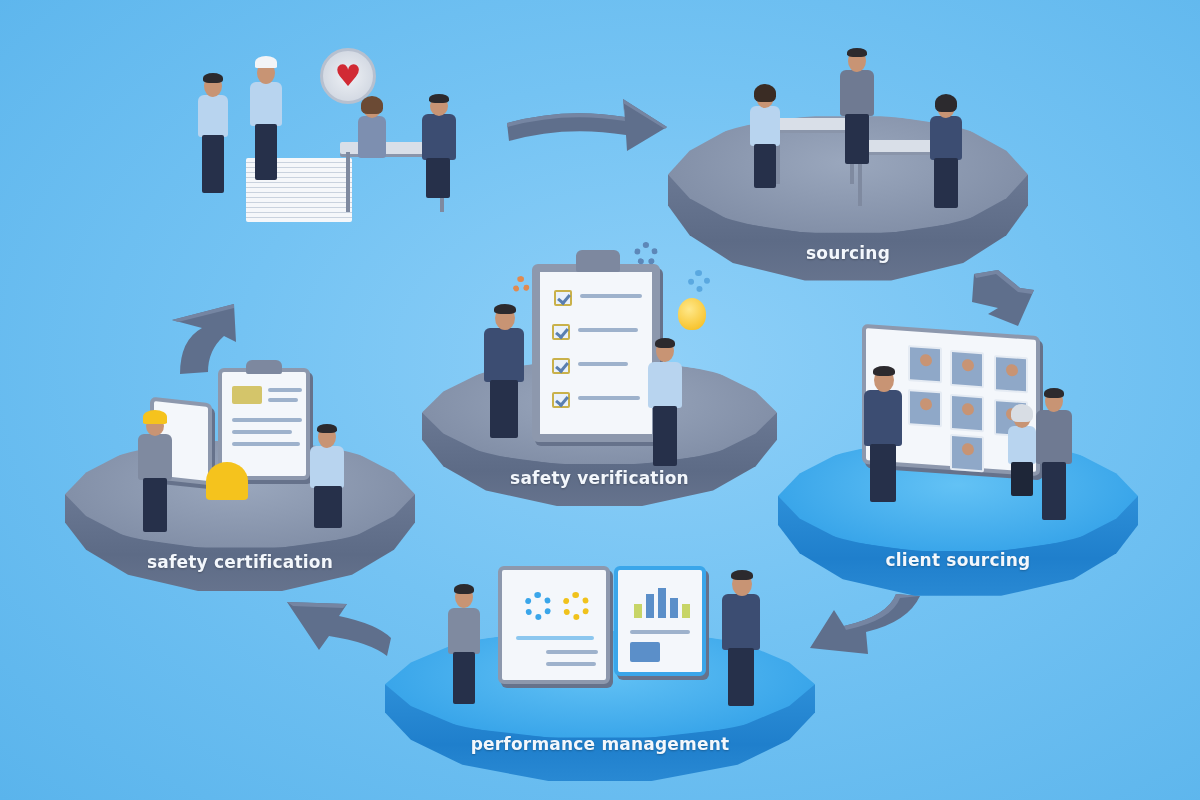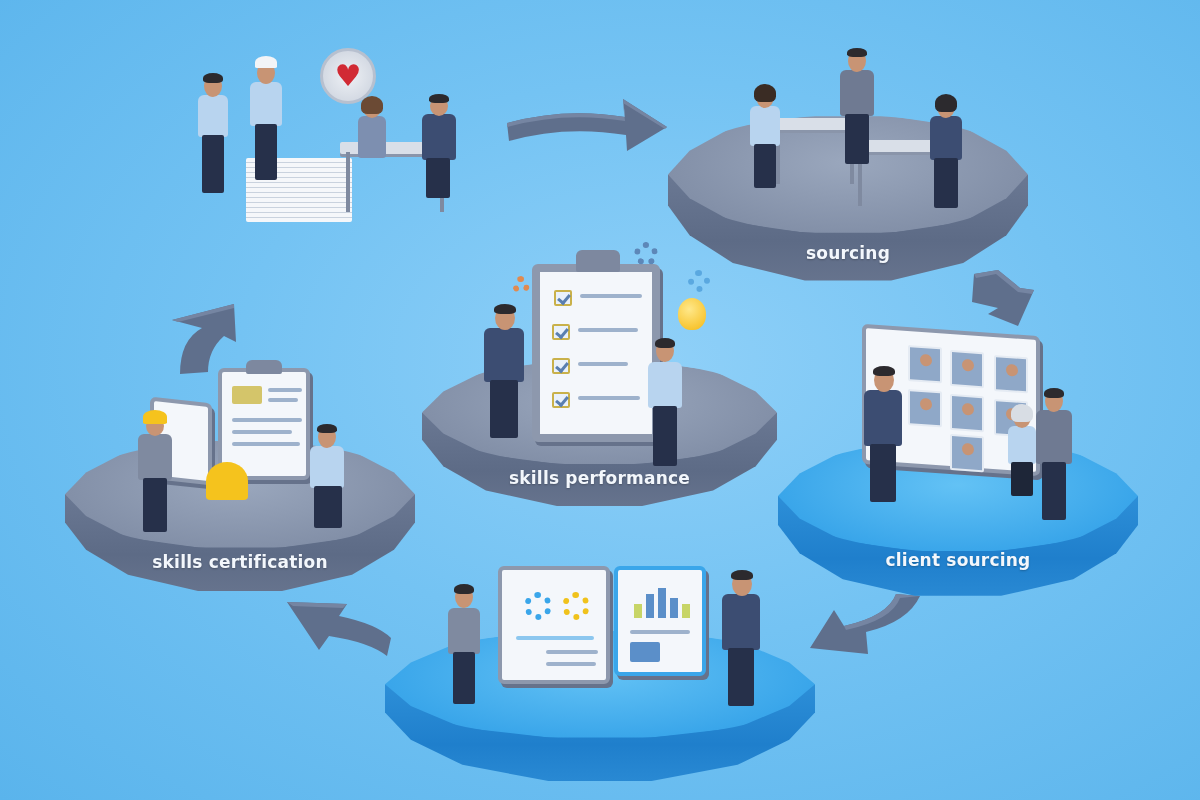--- a/index.html
+++ b/index.html
@@ -179,21 +179,21 @@
       <div class="torso suit" style="left:0; top:20px; width:32px; height:44px;"></div>
       <div class="legs" style="left:4px; top:62px; width:24px; height:50px;"></div>
       <div class="head" style="left:7px; top:0; width:18px; height:22px;"></div>
       <div class="hair" style="left:5px; top:-2px; width:22px; height:18px; background:#2c2a2e;"></div>
     </div>
   </div>
 
   <div class="platform gray" style="left:65px; top:440px; width:350px; height:155px;">
     <div class="side"></div>
     <div class="top"></div>
-    <div class="label" style="top:112px;">skills certification</div>
+    <div class="label" style="top:112px;">safety certification</div>
   </div>
   <div class="scene" style="left:130px; top:350px; width:260px; height:190px;">
     <div class="board" style="left:20px; top:50px; width:62px; height:82px; transform:skewY(6deg);"></div>
     <div class="board" style="left:88px; top:18px; width:92px; height:112px;">
       <div class="line" style="left:10px; top:14px; width:30px; background:#d4c56a; height:18px;"></div>
       <div class="line" style="left:46px; top:16px; width:34px;"></div>
       <div class="line" style="left:46px; top:26px; width:30px;"></div>
       <div class="line" style="left:10px; top:46px; width:70px;"></div>
       <div class="line" style="left:10px; top:58px; width:60px;"></div>
       <div class="line" style="left:10px; top:70px; width:68px;"></div>
@@ -210,21 +210,21 @@
       <div class="torso shirt" style="left:0; top:20px; width:34px; height:42px;"></div>
       <div class="legs" style="left:4px; top:60px; width:28px; height:42px;"></div>
       <div class="head" style="left:8px; top:0; width:18px; height:22px;"></div>
       <div class="hair" style="left:7px; top:-2px; width:20px; height:9px;"></div>
     </div>
   </div>
 
   <div class="platform gray" style="left:422px; top:360px; width:355px; height:150px;">
     <div class="side"></div>
     <div class="top"></div>
-    <div class="label" style="top:108px;">skills performance</div>
+    <div class="label" style="top:108px;">safety verification</div>
   </div>
   <div class="scene" style="left:480px; top:240px; width:260px; height:230px;">
     <div class="board" style="left:52px; top:24px; width:128px; height:178px; border-width:8px;">
       <div class="check" style="left:14px; top:18px;"></div>
       <div class="line" style="left:40px; top:22px; width:62px;"></div>
       <div class="check" style="left:12px; top:52px;"></div>
       <div class="line" style="left:38px; top:56px; width:60px;"></div>
       <div class="check" style="left:12px; top:86px;"></div>
       <div class="line" style="left:38px; top:90px; width:50px;"></div>
       <div class="check" style="left:12px; top:120px;"></div>
@@ -280,20 +280,21 @@
       <div class="torso gray-suit" style="left:0; top:22px; width:36px; height:54px;"></div>
       <div class="legs" style="left:6px; top:74px; width:24px; height:58px;"></div>
       <div class="head" style="left:9px; top:2px; width:18px; height:22px;"></div>
       <div class="hair" style="left:8px; top:0; width:20px; height:10px;"></div>
     </div>
   </div>
 
   <div class="platform blue" style="left:385px; top:630px; width:430px; height:155px;">
     <div class="side"></div>
     <div class="top"></div>
+    <div class="label" style="top:104px;">performance management</div>
   </div>
   <div class="scene" style="left:430px; top:560px; width:350px; height:150px;">
     <div class="board" style="left:68px; top:6px; width:112px; height:118px;">
       <div class="gear" style="left:22px; top:22px; width:28px; height:28px; border-color:#3aa6ea;"></div>
       <div class="gear" style="left:60px; top:22px; width:28px; height:28px; border-color:#f0c21c;"></div>
       <div class="line" style="left:14px; top:66px; width:78px; background:#8cc7ef;"></div>
       <div class="line" style="left:44px; top:80px; width:52px;"></div>
       <div class="line" style="left:44px; top:92px; width:50px;"></div>
     </div>
     <div class="board" style="left:184px; top:6px; width:92px; height:110px; border-color:#3aa6ea;">

